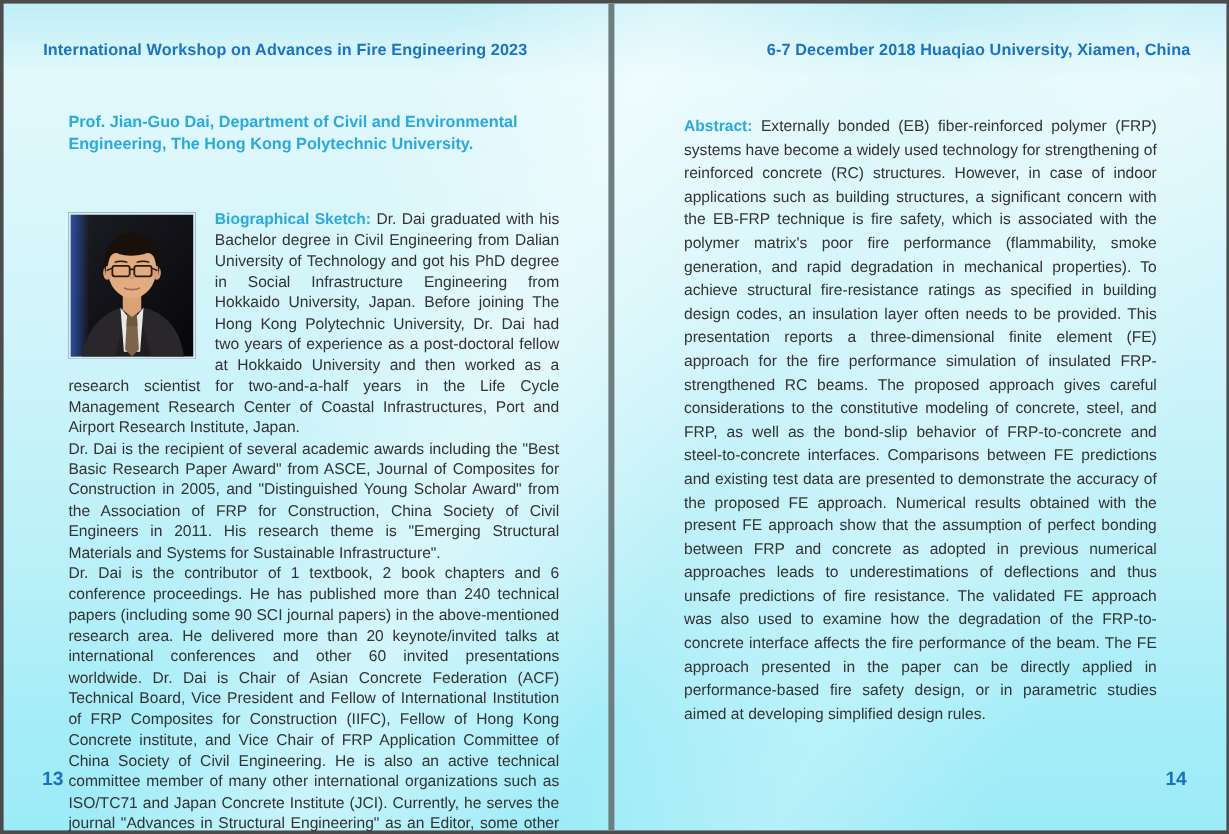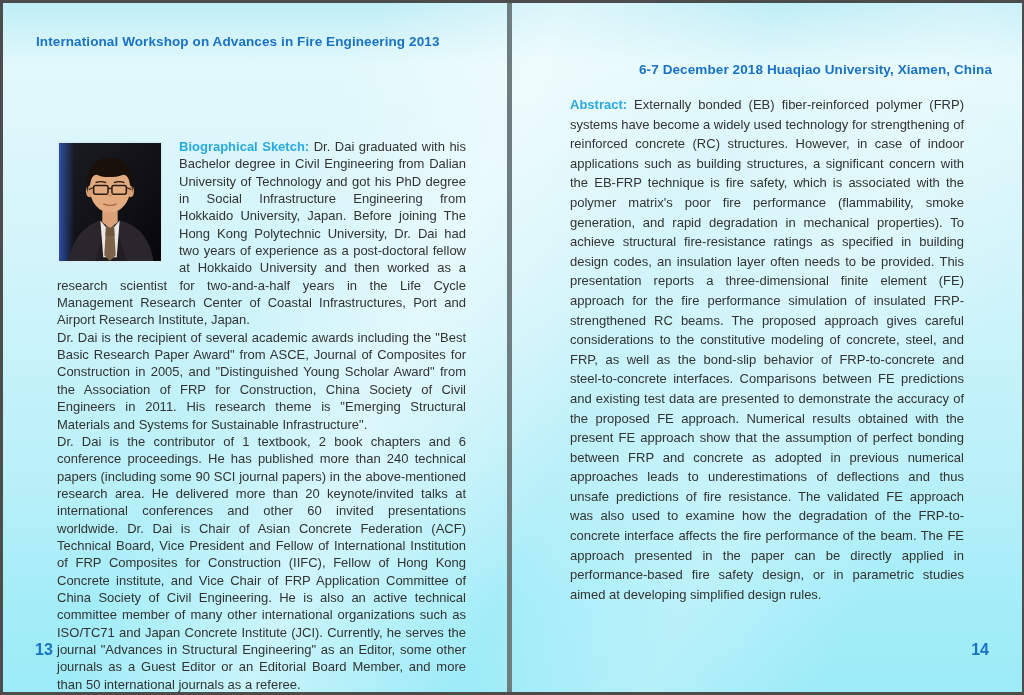--- a/index.html
+++ b/index.html
@@ -22,21 +22,21 @@
   }
   .page{position:absolute;top:0;height:100%;}
   .page-left{left:0;width:504px;}
   .page-right{left:509px;right:0;}
   .page-header{
     position:absolute;top:31px;
     font-size:13.5px;font-weight:bold;color:#1a72c4;
     letter-spacing:0.1px;white-space:nowrap;
   }
   .page-header.hl{left:33px;}
-  .page-header.hr{right:30px;text-align:center;margin-top:28px;}
+  .page-header.hr{right:30px;text-align:center;}
   .content-left{position:absolute;left:54px;top:90px;width:409px;}
   .content-right{position:absolute;left:58px;top:92px;width:394px;}
   .sec-title{
     font-size:13.5px;font-weight:bold;color:#29a9e1;
     line-height:18px;margin:0 0 15px 0;
   }
   .sec-title-r{
     font-size:13.5px;font-weight:bold;color:#29a9e1;
     line-height:19.6px;margin:0;
   }
@@ -60,23 +60,24 @@
   .pn-left{left:32px;}
   .pn-right{right:33px;text-align:center;}
 </style>
 </head>
 <body>
 
 <div class="screen">
   <div class="spread">
 
     <div class="page page-left">
-      <div class="page-header hl">International Workshop on Advances in Fire Engineering 2013</div>
+      <div class="page-header hl">International Workshop on Advances in Fire Engineering 2023</div>
 
       <div class="content-left">
+        <p class="sec-title">Prof. Jian-Guo Dai, Department of Civil and Environmental Engineering, The Hong Kong Polytechnic University.</p>
 
         <div class="bio">
           <div class="photo">
             <svg viewBox="0 0 106 122" preserveAspectRatio="none">
               <defs>
                 <linearGradient id="bg" x1="0" y1="0" x2="1" y2="1">
                   <stop offset="0" stop-color="#1c1d24"></stop>
                   <stop offset="1" stop-color="#07070a"></stop>
                 </linearGradient>
                 <linearGradient id="streak" x1="0" y1="0" x2="1" y2="0">

